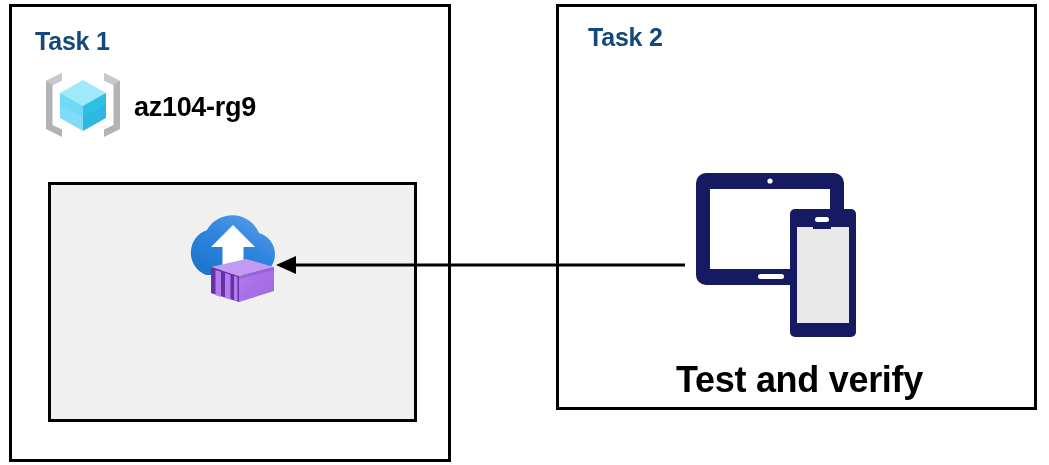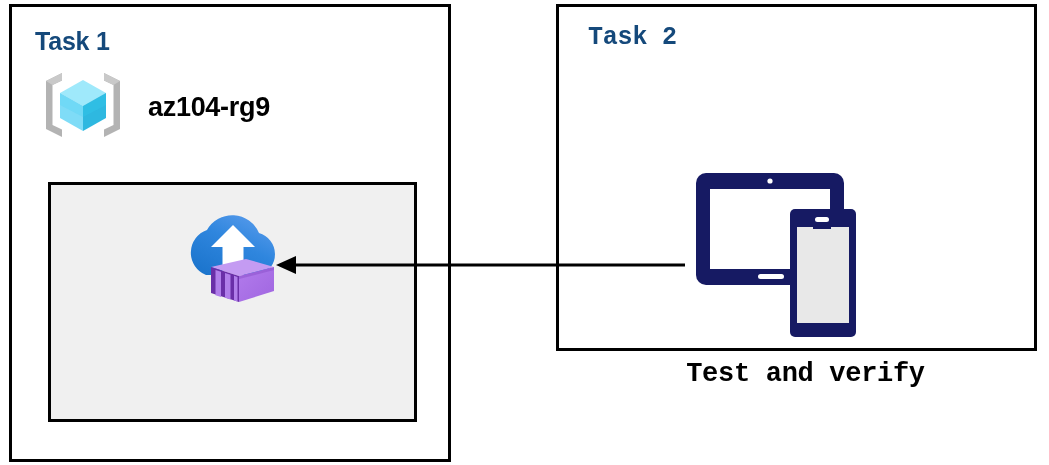--- a/index.html
+++ b/index.html
@@ -19,41 +19,41 @@
   }
 
   
   .panel {
     position: absolute;
     box-sizing: border-box;
     border: 3px solid #000000;
     background: #ffffff;
   }
   #panel-task1 { left: 9px;   top: 4px; width: 442px; height: 458px; }
-  #panel-task2 { left: 556px; top: 4px; width: 481px; height: 347px; font-family: Liberation Mono, monospace; }
+  #panel-task2 { left: 556px; top: 4px; width: 481px; height: 406px; }
 
   .panel-title {
     position: absolute;
     font-size: 25px;
     font-weight: bold;
     color: #15497B;
     letter-spacing: -0.2px;
     white-space: nowrap;
   }
   #panel-task1 .panel-title { left: 23px; top: 20px; }
   #panel-task2 .panel-title { left: 29px; top: 16px; }
 
   
   #rg-row {
     position: absolute;
     left: 28px;
     top: 62px;
     display: flex;
     align-items: center;
-    gap: 22px;
+    gap: 8px;
   }
   #rg-label {
     font-size: 27px;
     font-weight: bold;
     color: #000000;
     white-space: nowrap;
     letter-spacing: -0.3px;
   }
 
   
@@ -90,25 +90,24 @@
     position: absolute;
     left: 133px;
     top: 160px;
   }
   #device-label {
     position: absolute;
     left: 0;
     width: 481px;
     top: 352px;
     text-align: center;
-    font-size: 27px;
+    font-size: 36px;
     font-weight: bold;
     color: #000000;
     letter-spacing: -0.3px;
-    padding-left: 6px;
   }
 
   
   #connector {
     position: absolute;
     left: 270px;
     top: 248px;
     width: 415px;
     height: 34px;
     pointer-events: none;

